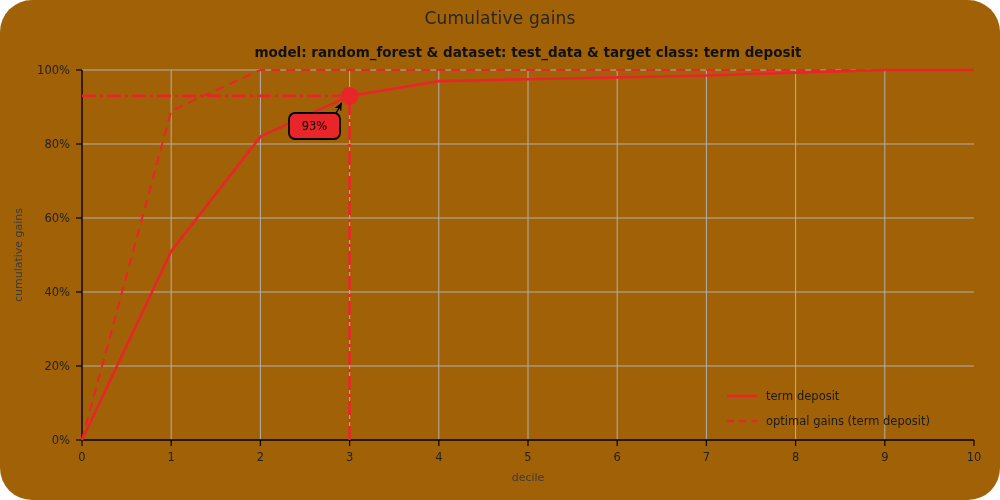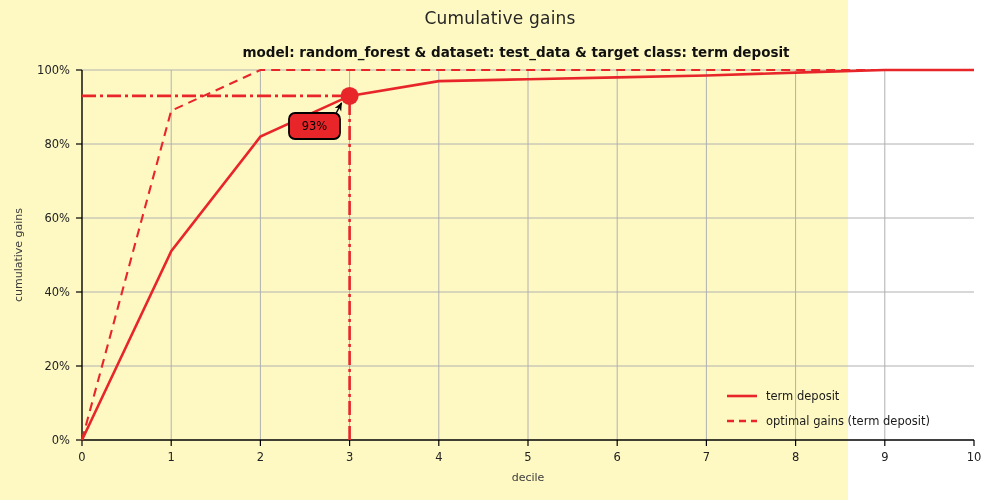--- a/index.html
+++ b/index.html
@@ -8,39 +8,40 @@
     background: #ffffff;
   }
   body {
     width: 1000px;
     height: 500px;
     font-family: "DejaVu Sans", sans-serif;
     overflow: hidden;
   }
   #figure {
     position: relative;
-    width: 848px;
+    width: 1000px;
     height: 500px;
-    background: #fef9c3;
+    background: #a16207;
+    border-radius: 32px;
   }
   #chart-title {
     position: absolute;
     left: 0;
     top: 8px;
     width: 1000px;
     text-align: center;
     font-size: 17px;
     color: #262626;
     font-family: "DejaVu Sans", sans-serif;
     font-weight: 400;
     letter-spacing: 0.2px;
   }
   #chart-subtitle {
     position: absolute;
-    left: 70px;
+    left: 82px;
     top: 44px;
     width: 892px;
     text-align: center;
     font-size: 13.5px;
     font-weight: bold;
     color: #111111;
     font-family: "DejaVu Sans", sans-serif;
   }
   #plot-svg {
     position: absolute;

